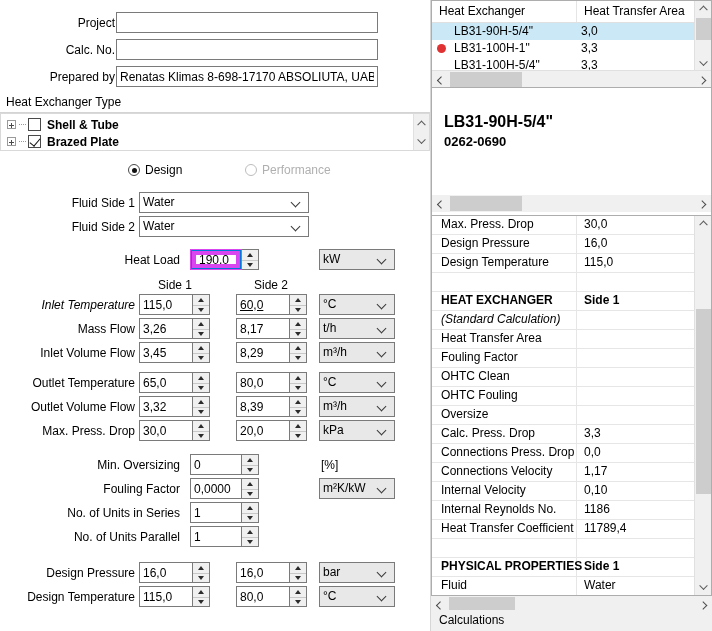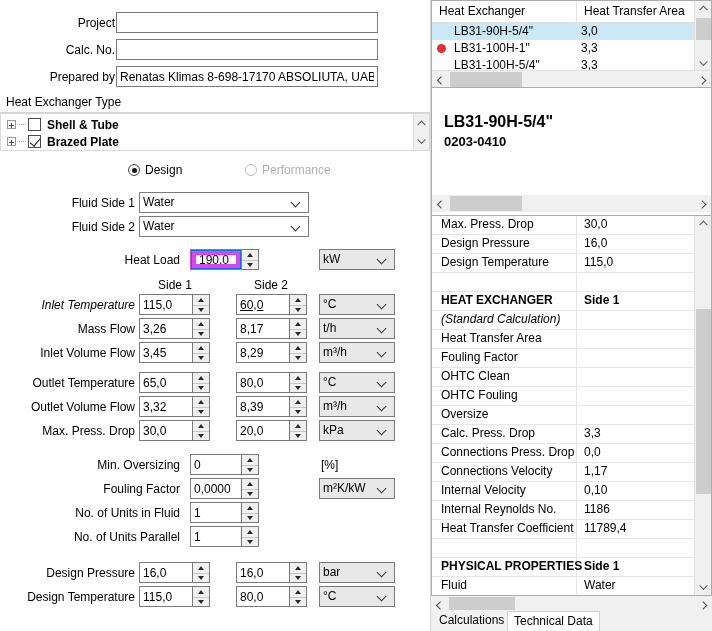--- a/index.html
+++ b/index.html
@@ -344,21 +344,21 @@
         <input class="tbox" style="left: 190px; top: 478px; width: 52px;" value="0,0000">
         <div class="spin" style="left:242px;top:478px;">
           <div class="half up">
             <span class="ar"></span>
           </div>
           <div class="half dn">
             <span class="ar"></span>
           </div>
         </div>
         <div class="combo gray" style="left:319px;top:478px;width:76px;"><span>m²K/kW</span><span class="chev"></span></div>
-        <div class="lbl" style="left:10px;top:502px;width:170px;">No. of Units in Fluid</div>
+        <div class="lbl" style="left:10px;top:502px;width:170px;">No. of Units in Series</div>
         <input class="tbox" style="left: 190px; top: 502px; width: 52px;" value="1">
         <div class="spin" style="left:242px;top:502px;">
           <div class="half up">
             <span class="ar"></span>
           </div>
           <div class="half dn">
             <span class="ar"></span>
           </div>
         </div>
         <div class="lbl" style="left:10px;top:526px;width:170px;">No. of Units Parallel</div>
@@ -461,21 +461,21 @@
           </div>
         <div class="hthumb" style="left:18px;width:72px;"></div>
         <div class="hb r" style="right:0;">
             <span class="c"></span>
           </div>
       </div>
     </div>
 
     <div class="detail">
       <div class="dtitle">LB31-90H-5/4"</div>
-      <div class="dsub">0203-0410</div>
+      <div class="dsub">0262-0690</div>
       <div class="hsb" style="left:0;bottom:3px;width:279px;">
         <div class="hb l" style="left:0;">
             <span class="c"></span>
           </div>
         <div class="hthumb" style="left:18px;width:72px;"></div>
         <div class="hb r" style="right:0;">
             <span class="c"></span>
           </div>
       </div>
     </div>
@@ -601,16 +601,15 @@
           <span class="c"></span>
         </div>
       <div class="hthumb" style="left:18px;width:66px;"></div>
       <div class="hb r" style="right:0;">
           <span class="c"></span>
         </div>
     </div>
 
     <div class="tabs">
       <div class="tab" style="left:2px;">Calculations</div>
-      <div class="tab active" style="left:76px;">Technical Data</div>
     </div>
   </div>
 </div>
 
 </body></html>

